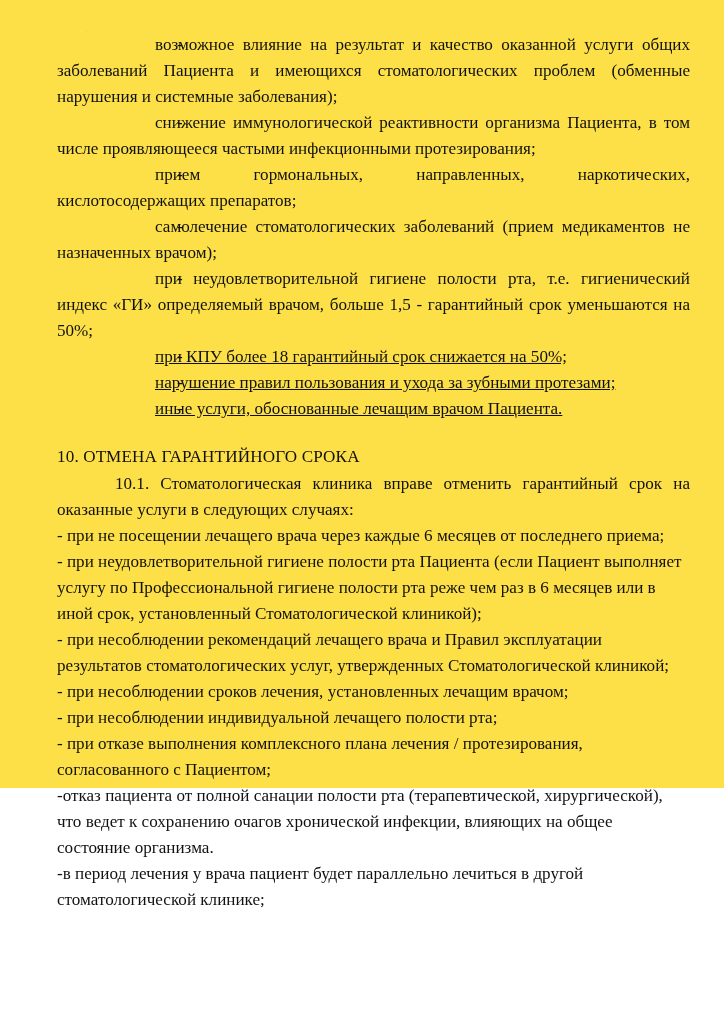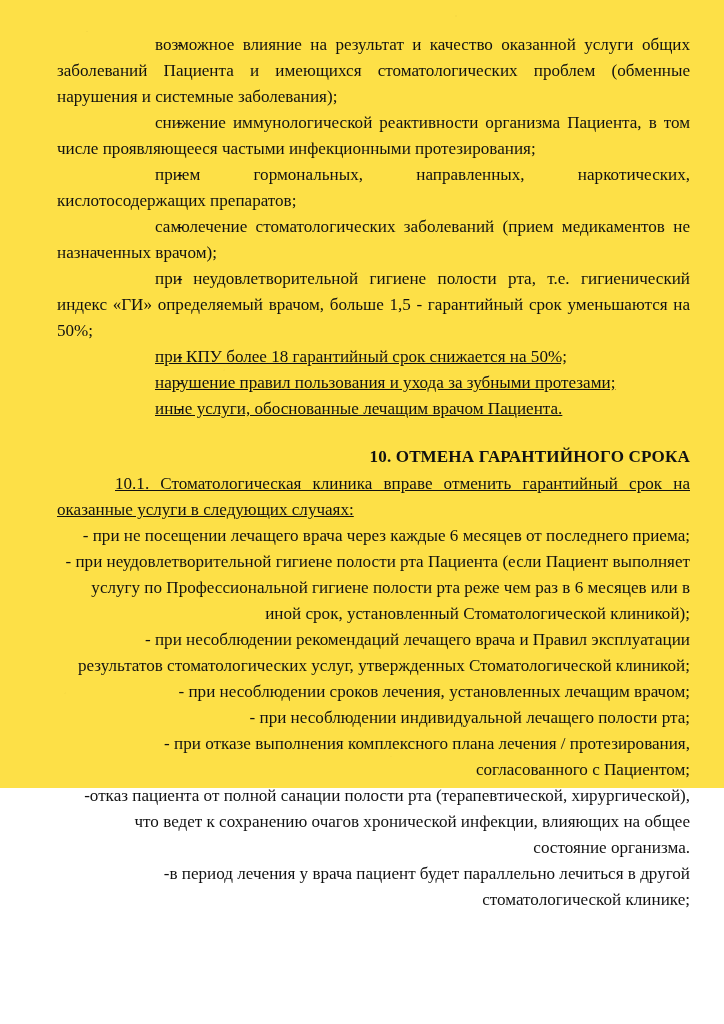--- a/index.html
+++ b/index.html
@@ -69,38 +69,36 @@
     width: 38px;            
   }
   
   .bullet.short {
     text-align: left;
     text-decoration: underline;
   }
 
   
   .section-heading {
-    text-align: right;
+    text-align: left;
     margin-top: 22px;
     margin-bottom: 1px;
     letter-spacing: 0.15px;
-    font-weight: bold;
   }
 
   
   .para-justified {
     text-align: justify;
     text-justify: inter-word;
     text-indent: 58px;
-    text-decoration: underline;
   }
 
   
   .plain-line {
-    text-align: right;
+    text-align: left;
   }
 
   .spacer {
     height: 26px;
   }
 </style>
 </head>
 <body>
 
 <div id="page">

